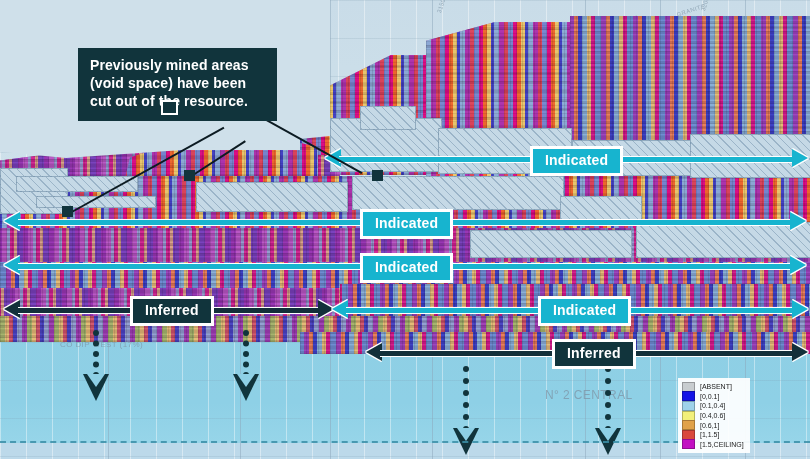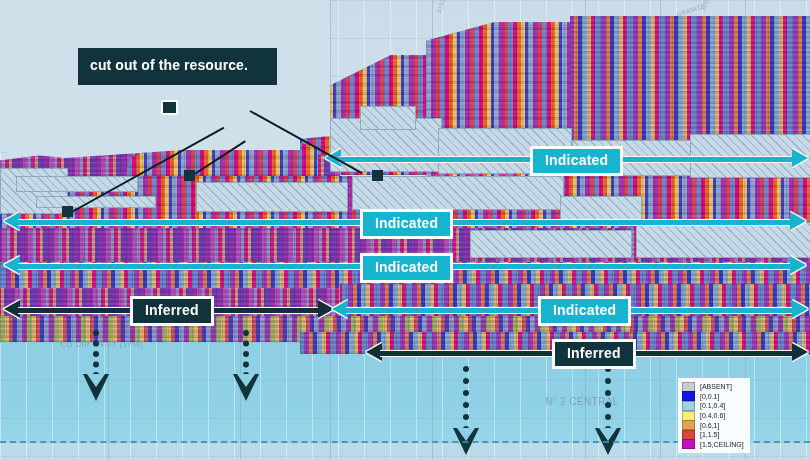--- a/index.html
+++ b/index.html
@@ -216,21 +216,21 @@
   <div class="maplabel rot" style="left:84px;top:14px">3050N</div>
   <div class="maplabel rot" style="left:180px;top:14px">3100N</div>
   <div class="maplabel rot" style="left:436px;top:12px">3150N</div>
   <div class="maplabel rot" style="left:700px;top:10px">3200N</div>
   <div class="maplabel big rot20" style="left:556px;top:26px">KILLAS</div>
   <div class="maplabel rot20" style="left:620px;top:20px">LODE</div>
   <div class="maplabel rot20" style="left:676px;top:12px">GRANITE</div>
   <div class="maplabel rot" style="left:762px;top:60px">300 LVL</div>
   <div class="maplabel" style="left:778px;top:126px">400 LVL</div>
   <div class="maplabel" style="left:60px;top:340px;font-size:8px">CO DIP WEST (17%)</div>
-  <div class="maplabel" style="left:545px;top:396px;font-size:10px">N° 2 CENTRAL</div>
+  <div class="maplabel" style="left:545px;top:388px;font-size:12px">N° 2 CENTRAL</div>
   <div class="maplabel rot" style="left:262px;top:336px">500 LVL</div>
   <div class="maplabel rot" style="left:618px;top:330px">600 LVL</div>
 
   <div class="ore" style="left:300px;top:55px;width:130px;height:120px;
        clip-path:polygon(70% 0,100% 0,100% 100%,0 100%,0 38%);"></div>
   <div class="ore" style="left:426px;top:22px;width:150px;height:156px;
        clip-path:polygon(46% 0,100% 0,100% 100%,0 100%,0 12%);"></div>
   <div class="ore cool" style="left:570px;top:16px;width:240px;height:168px;"></div>
 
   <div class="ore purple" style="left:0px;top:150px;width:340px;height:58px;
@@ -325,20 +325,22 @@
   <div class="tag inferred" style="left:552px;top:339px;">Inferred</div>
 
   <div class="leader" style="left:70px;top:212px;width:176px;transform:rotate(-29deg);"></div>
   <div class="leader" style="left:190px;top:176px;width:66px;transform:rotate(-33deg);"></div>
   <div class="leader" style="left:250px;top:110px;width:128px;transform:rotate(29deg);"></div>
   <div class="leader-dot" style="left:62px;top:206px"></div>
   <div class="leader-dot" style="left:184px;top:170px"></div>
   <div class="leader-dot" style="left:372px;top:170px"></div>
 
   <div class="callout" style="left:78px;top:48px;width:175px;">
+    <div>Previously mined areas</div>
+    <div>(void space) have been</div>
     <div>cut out of the resource.</div>
   </div>
   <div class="callout-nub" style="left:161px;top:100px;"></div>
 
   <div class="legend" style="left:678px;top:378px;">
     <div class="legend-row">
       <span class="legend-sw" style="background: rgb(200, 205, 208);"></span>
       <span class="legend-tx">[ABSENT]</span>
     </div>
     <div class="legend-row">

